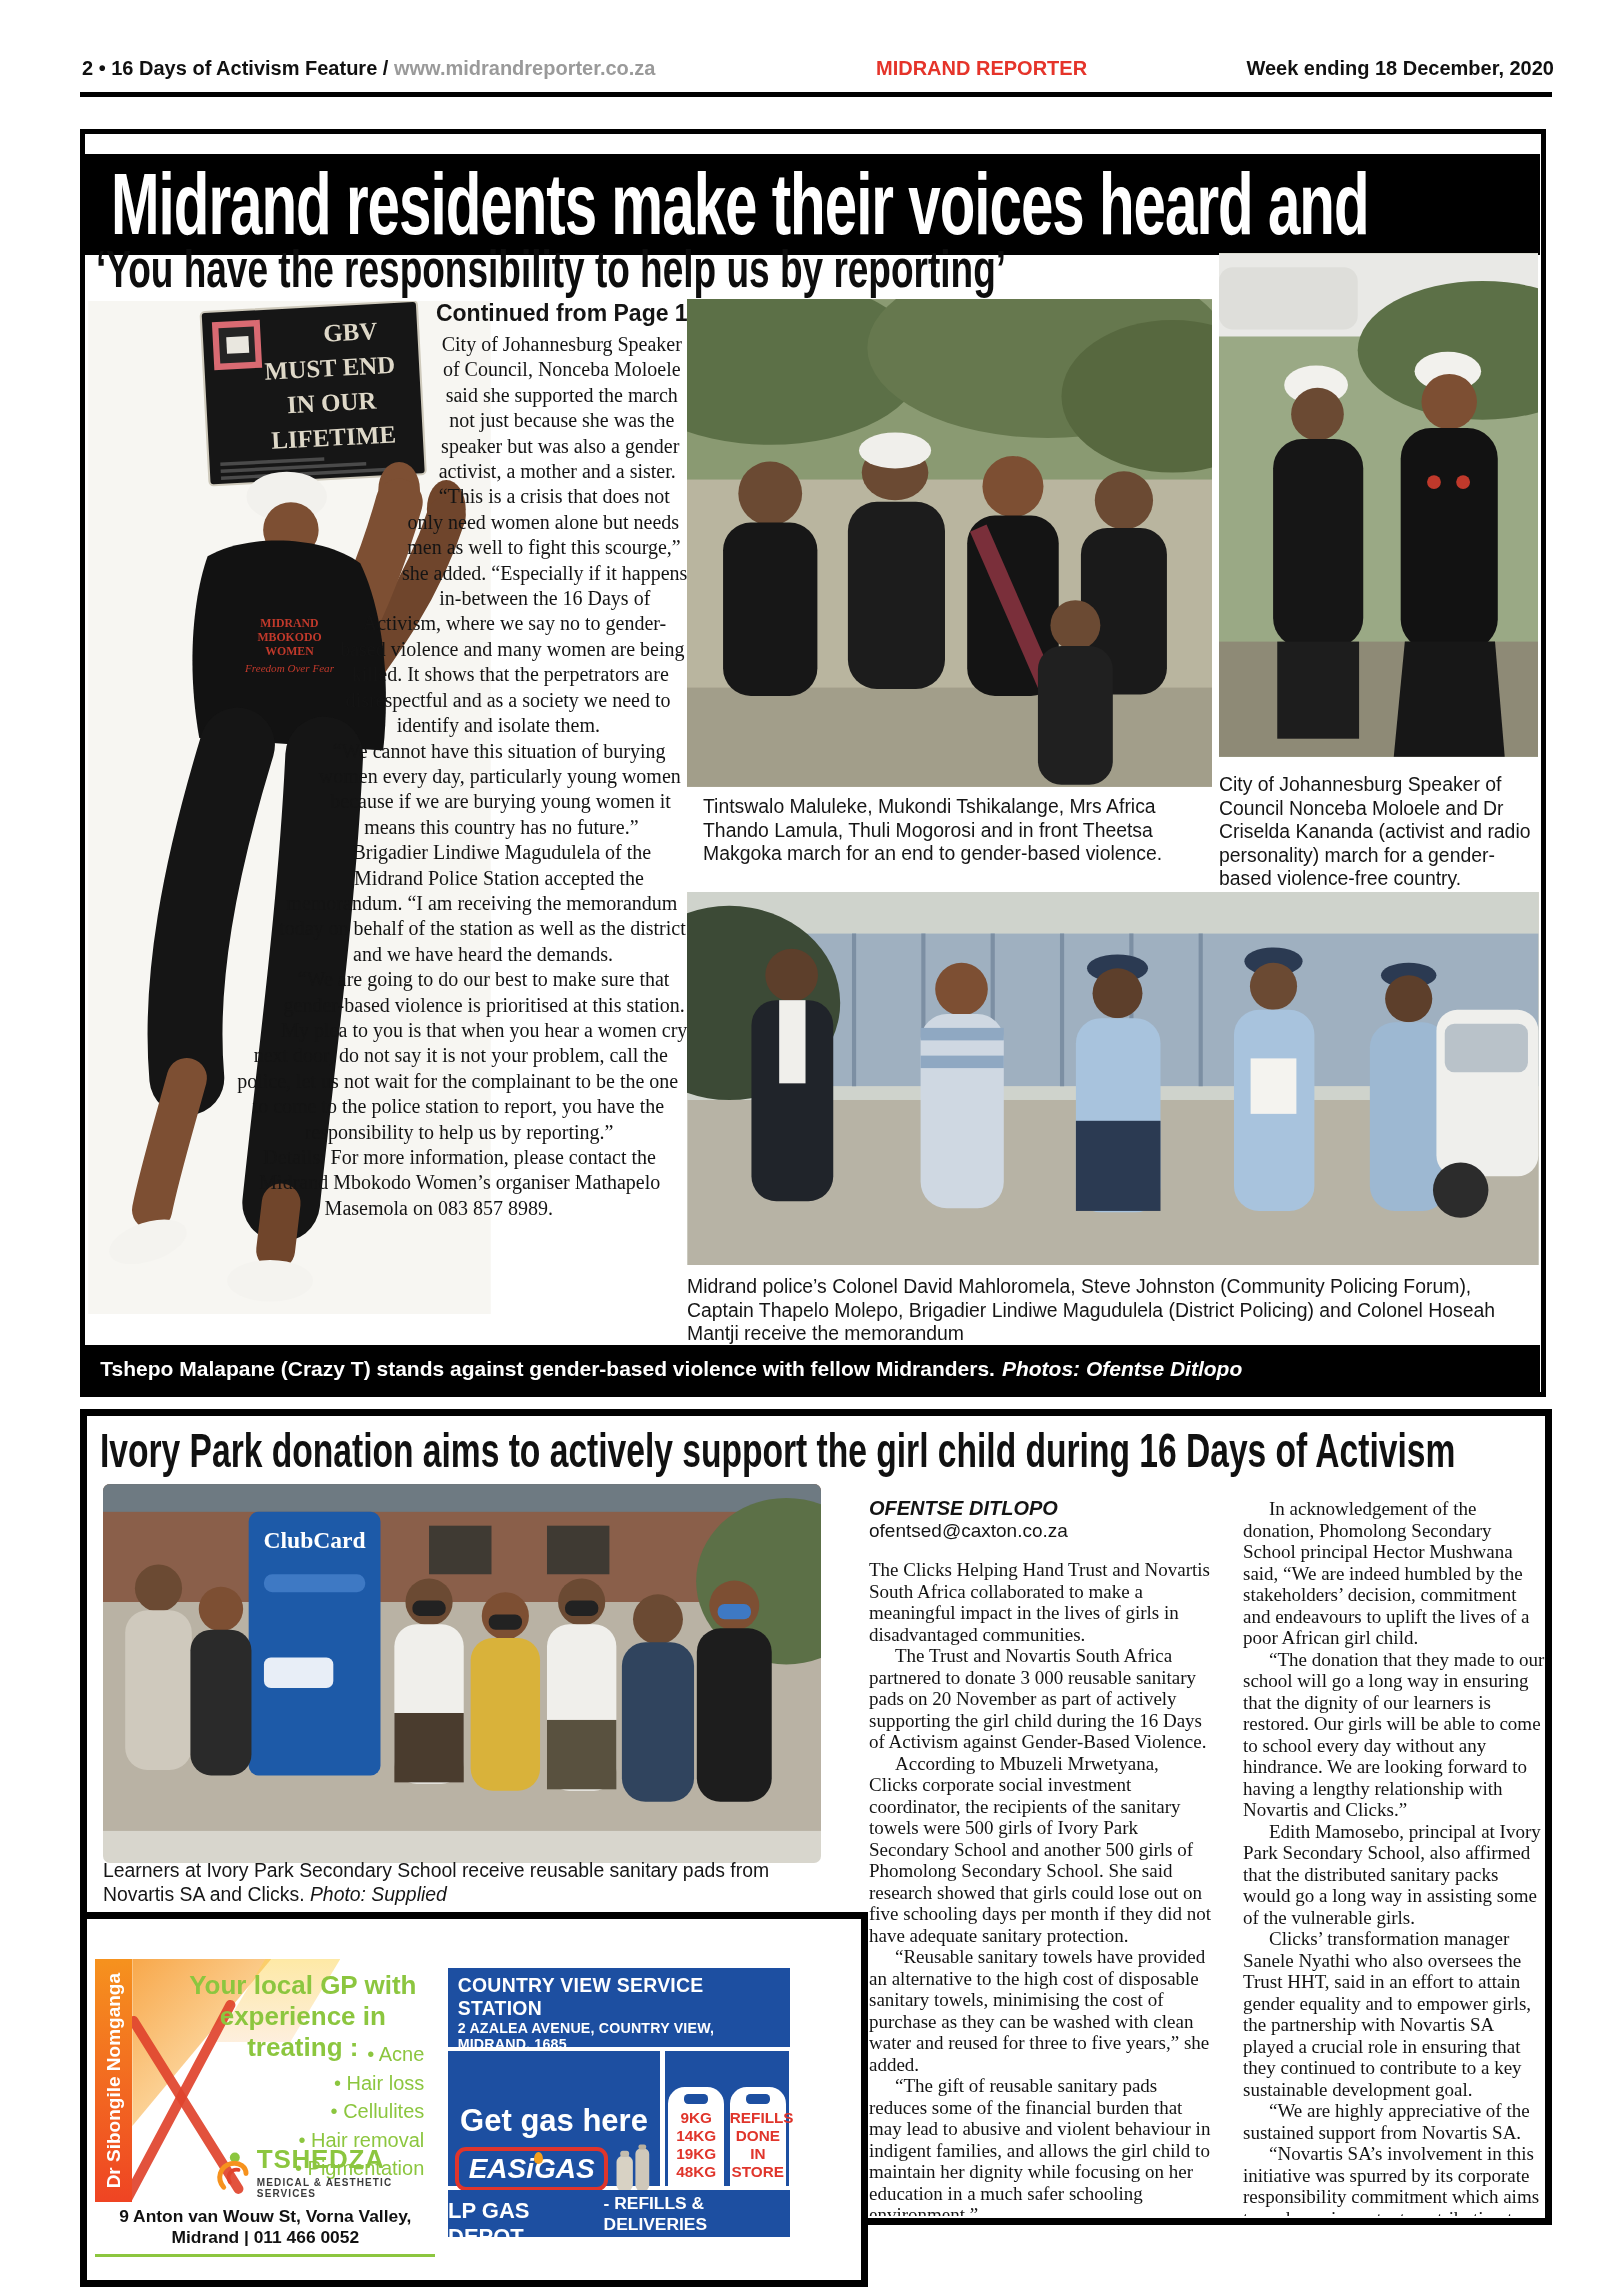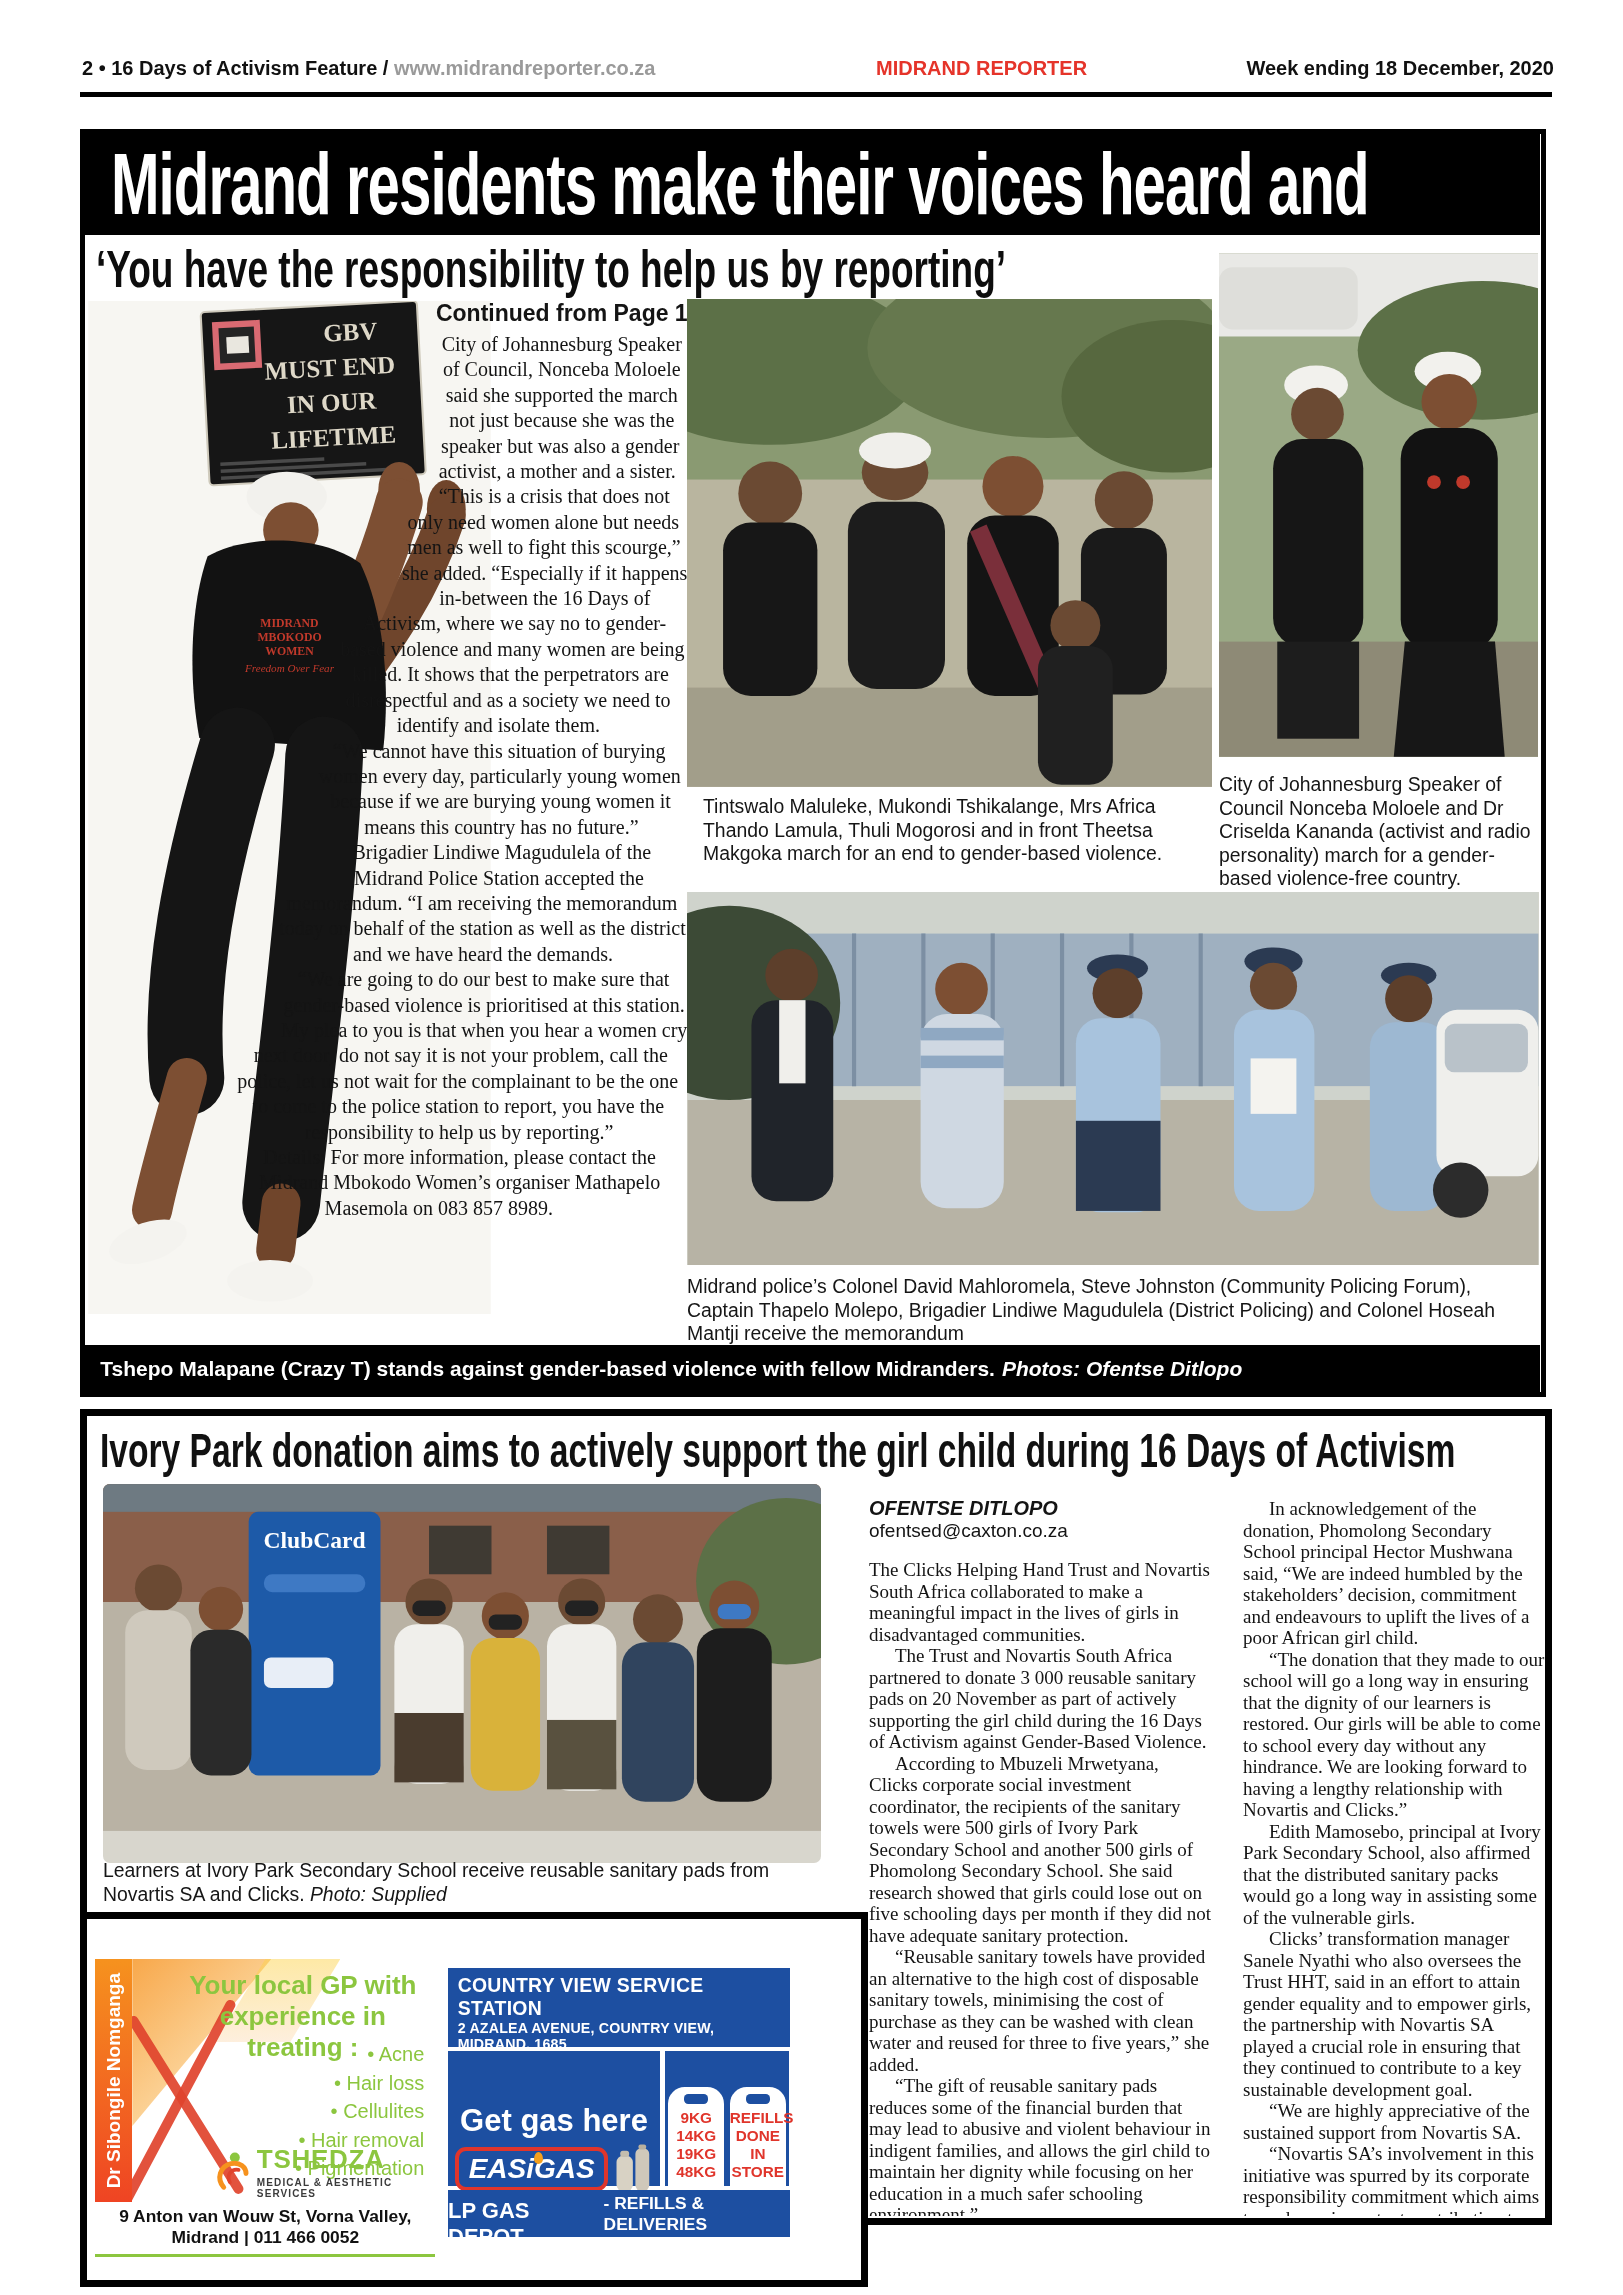--- a/index.html
+++ b/index.html
@@ -8,21 +8,21 @@
   .abs{position:absolute;}
   
   .hdr{font-size:20px;font-weight:bold;white-space:nowrap;}
   .hdr .url{color:#9a9a9a;}
   .hdr-center{color:#e5342a;}
   .hdr-rule{background:#000;}
   
   .cond{display:inline-block;white-space:nowrap;font-weight:bold;transform-origin:left center;}
   
   .a1box{border:5.6px solid #000;box-sizing:border-box;background:#fff;}
-  .banner{background:#000;color:#fff;display:flex;align-items:center;overflow:hidden;}
+  .banner{background:#000;color:#fff;display:flex;align-items:center;overflow:hidden;margin-top:20px;}
   .banner .cond{font-size:81px;letter-spacing:-1.4px;transform:scale(0.72,1.08);}
   .subhead .cond{font-size:50px;color:#0d0d0d;transform:scale(0.74,1.05);}
   .a1text{font-family:"Liberation Serif",serif;font-size:20px;line-height:25.4px;
           text-align:center;overflow:hidden;color:#141414;}
   .a1text p{margin:0;}
   .a1text .cont{font-family:"Liberation Sans",sans-serif;font-weight:bold;font-size:23px;
                 margin-bottom:5.6px;}
   .a1photo{float:left;width:403px;height:1013px;
            shape-outside:polygon(0px 0px,337px 0px,337px 118px,321px 186px,298px 194px,303px 292px,
              244px 300px,229px 389px,208px 403px,217px 555px,175px 569px,182px 722px,

